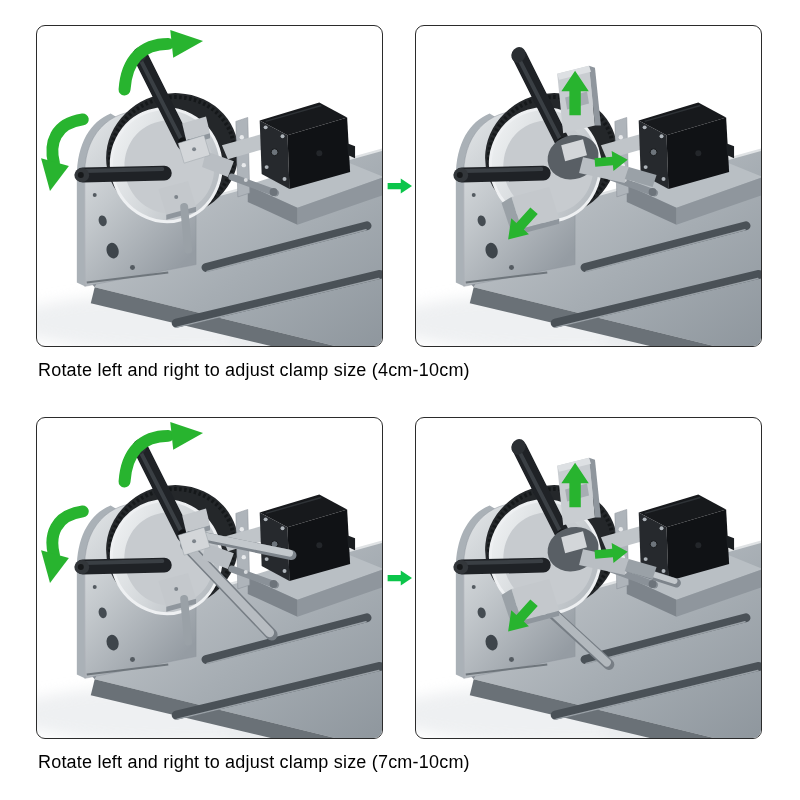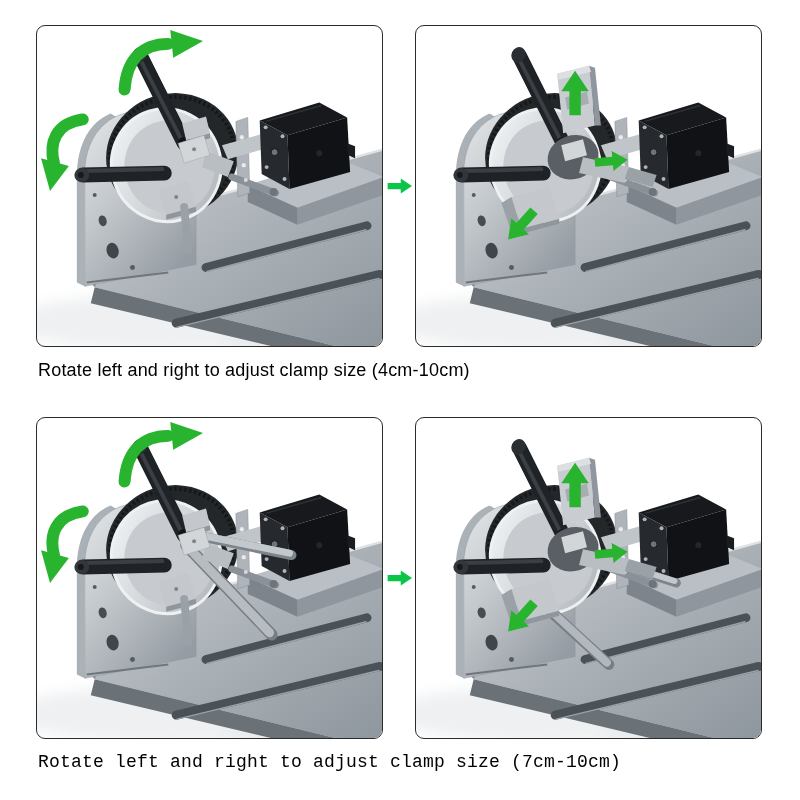--- a/index.html
+++ b/index.html
@@ -34,21 +34,21 @@
     display:flex;align-items:center;justify-content:center;
   }
   .caption{
     font-size:18px;
     line-height:30px;
     color:var(--text,#000);
     letter-spacing:0.2px;
     margin:8px 0 32px 2px;
     white-space:nowrap;
   }
-  .caption.last{margin-bottom:0;font-family:Liberation Mono, monospace;}
+  .caption.last{margin-bottom:0;}
   .ag{fill:var(--arrow-green,#28b42f);}
   .agS{stroke:var(--arrow-green,#28b42f);fill:none;}
   .cg{fill:var(--connector-green,#0bc54a);}
   .defs-holder{position:absolute;width:0;height:0;overflow:hidden;}
 </style>
 </head>
 <body>
 
 <svg class="defs-holder" aria-hidden="true">
   <defs>

